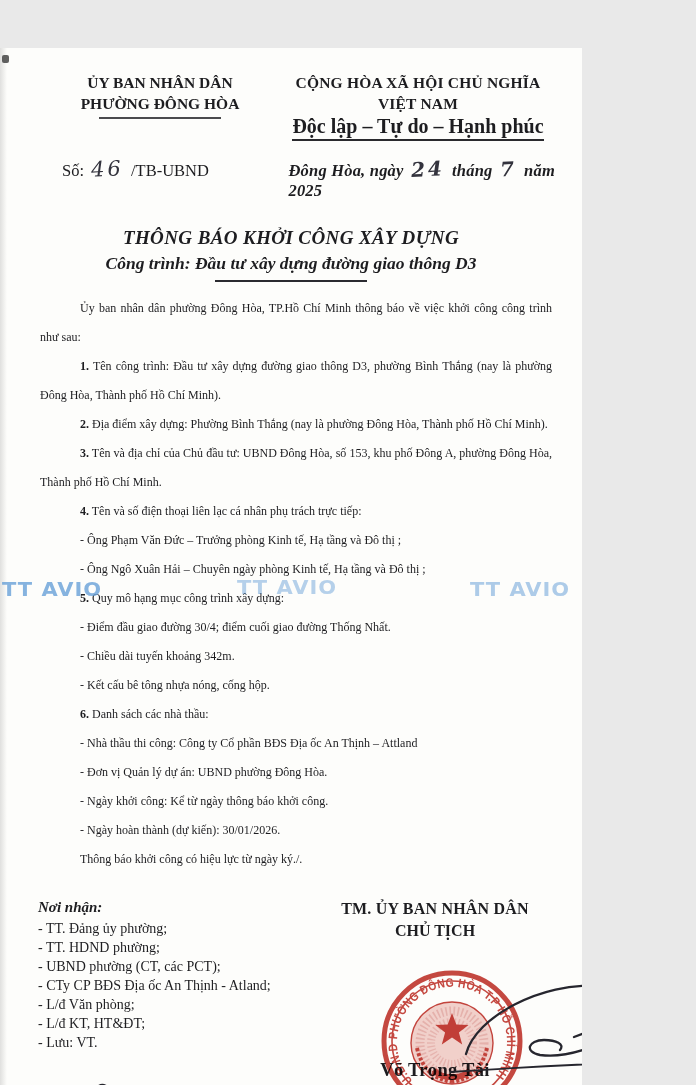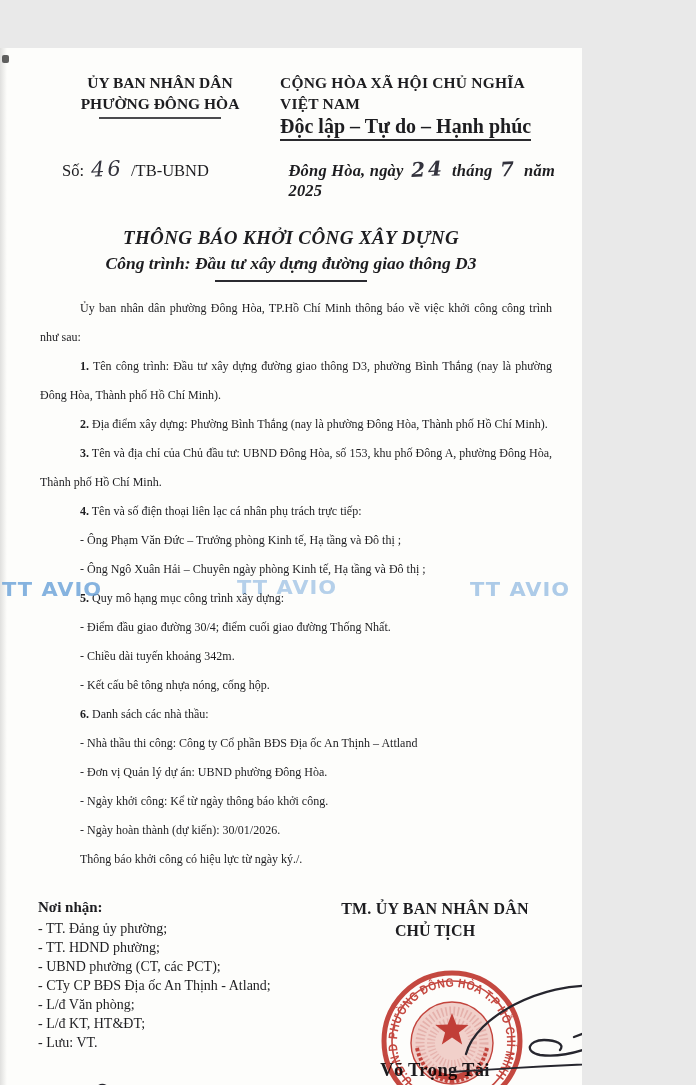--- a/index.html
+++ b/index.html
@@ -14,21 +14,21 @@
     margin-top:48px;
   }
   .edge-shade{position:absolute;left:0;top:0;width:7px;height:100%;
     background:linear-gradient(90deg,rgba(90,90,90,.18),rgba(0,0,0,0));pointer-events:none;}
   .speck{position:absolute;left:2px;top:7px;width:7px;height:8px;background:#3a3a3a;border-radius:2px;opacity:.8;}
 
   
   .header-row{display:flex;padding:24px 26px 0 40px;}
   .org-block{width:240px;text-align:center;font-weight:bold;font-size:15.5px;line-height:21px;}
   .org-rule{width:122px;height:2px;background:#2a2a2e;margin:3px auto 0;opacity:.85;}
-  .national-block{flex:1;font-weight:bold;}
+  .national-block{flex:1;text-align:center;font-weight:bold;}
   .nb-line1{font-size:15.5px;line-height:21px;letter-spacing:.2px;}
   .motto{display:inline-block;font-size:20px;line-height:20px;padding-bottom:3px;border-bottom:2px solid #2a2a2e;margin-top:2px;}
 
   .meta-row{display:flex;align-items:baseline;margin-top:16px;padding:0 0 0 62px;}
   .doc-number{font-size:16.5px;width:235px;}
   .handwritten{font-family:"DejaVu Serif", serif;font-style:italic;font-size:21px;
     letter-spacing:3px;color:#33333d;display:inline-block;transform:rotate(-3deg);padding:0 3px;}
   .dateline{font-size:16.5px;font-style:italic;font-weight:600;letter-spacing:.2px;}
   .dateline .handwritten{font-size:20px;}
 
@@ -47,21 +47,21 @@
   .wm{position:absolute;font-family:"DejaVu Sans", sans-serif;font-weight:bold;
     font-size:21px;letter-spacing:1px;color:#5f9bd6;pointer-events:none;
     transform:scaleY(.95);}
   .wm1{left:2px;top:529px;opacity:.75;}
   .wm2{left:237px;top:527px;opacity:.45;}
   .wm3{left:470px;top:529px;opacity:.5;}
 
   
   .footer{display:flex;padding:24px 10px 0 38px;}
   .recipients{width:300px;font-size:14px;line-height:19px;}
-  .recip-title{font-weight:bold;font-size:15px;margin-bottom:2px;}
+  .recip-title{font-weight:bold;font-style:italic;font-size:15px;margin-bottom:2px;}
   .sign-block{flex:1;text-align:center;font-weight:bold;padding-right:40px;}
   .sign-line1{font-size:16px;line-height:22px;letter-spacing:.2px;}
   .sign-line2{font-size:16px;line-height:22px;}
   .signer-name{font-size:18.5px;margin-top:118px;letter-spacing:.3px;}
 
   .seal{position:absolute;left:379px;top:918px;mix-blend-mode:multiply;opacity:.93;}
   .signature{position:absolute;left:448px;top:926px;pointer-events:none;}
   .scribble{position:absolute;left:68px;top:1026px;}
 </style>
 </head>

